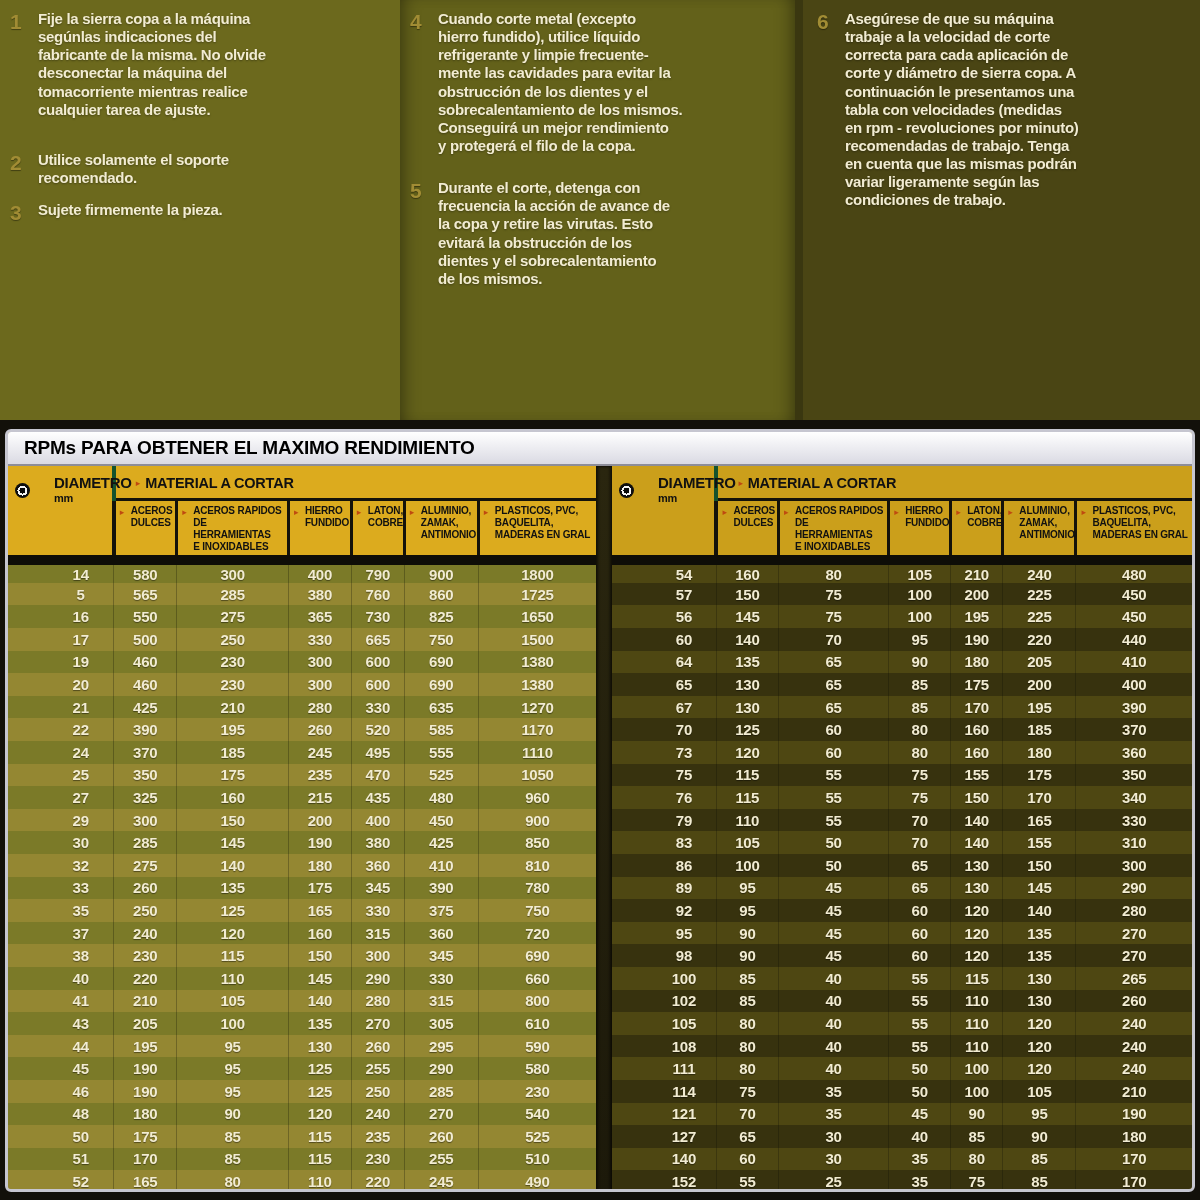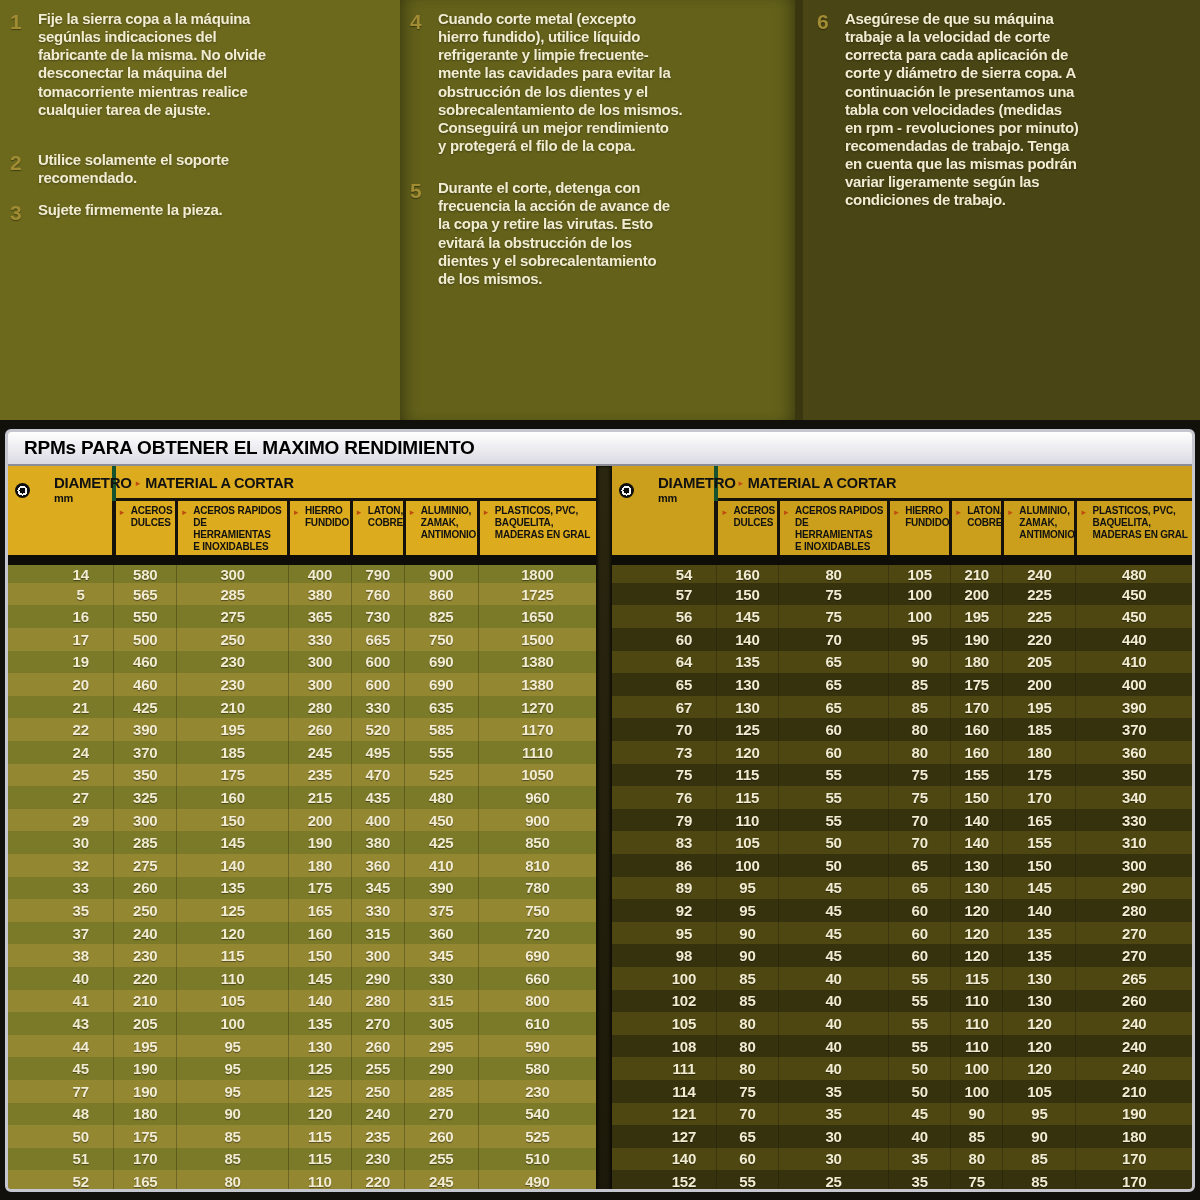--- a/index.html
+++ b/index.html
@@ -410,21 +410,21 @@
                 <tr>
                   <td>45</td>
                   <td>190</td>
                   <td>95</td>
                   <td>125</td>
                   <td>255</td>
                   <td>290</td>
                   <td>580</td>
                 </tr>
                 <tr>
-                  <td>77</td>
+                  <td>46</td>
                   <td>190</td>
                   <td>95</td>
                   <td>125</td>
                   <td>250</td>
                   <td>285</td>
                   <td>230</td>
                 </tr>
                 <tr>
                   <td>48</td>
                   <td>180</td>

